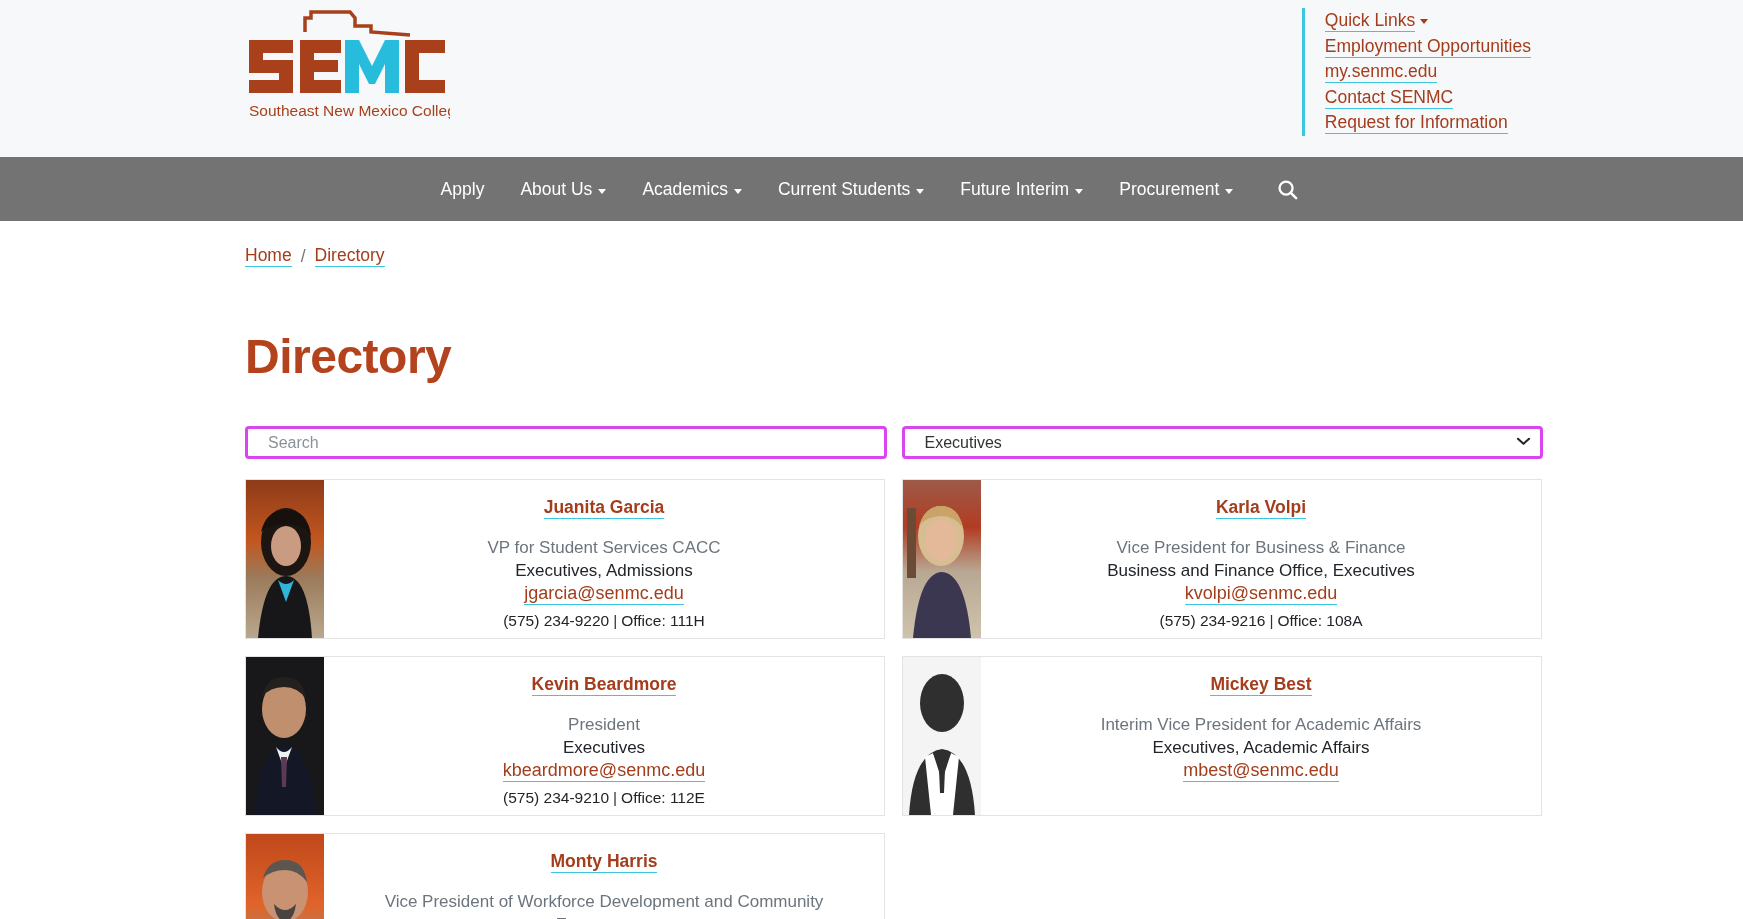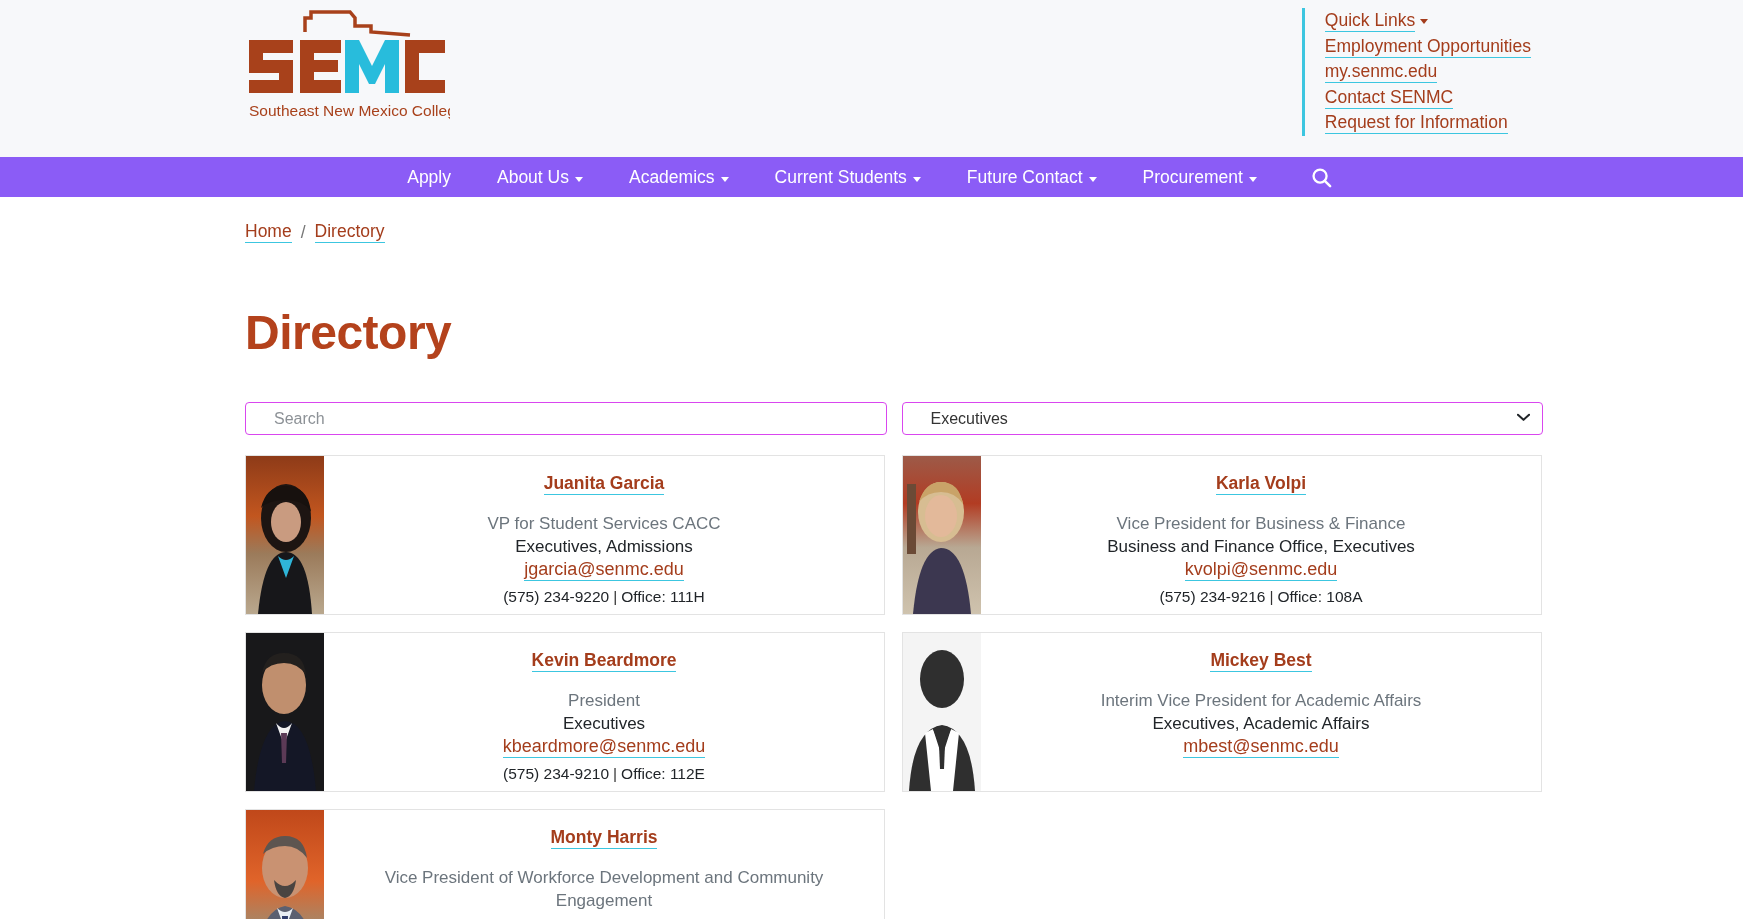--- a/index.html
+++ b/index.html
@@ -46,26 +46,26 @@
     width:0;height:0;
     border-left:4.5px solid transparent;
     border-right:4.5px solid transparent;
     border-top:5px solid #a43d1c;
     margin-left:5px;
     vertical-align:2px;
   }
 
   
   .navbar {
-    background:#8b5cf6;
-    height:40px;
+    background:#737373;
+    height:64px;
     display:flex;
     align-items:center;
     justify-content:center;
-    gap:16px;
+    gap:6px;
   }
   .nav-item {
     color:#ffffff;
     font-size:17.5px;
     padding:0 15px;
     cursor:pointer;
     white-space:nowrap;
     display:flex;
     align-items:center;
     line-height:52px;
@@ -116,26 +116,26 @@
     letter-spacing:-0.5px;
   }
 
   .filters {
     display:flex;
     gap:15px;
     margin-top:42px;
   }
   .search-input, .select-box {
     height:33px;
-    border:1px solid #d946ef;
+    border:3px solid #d946ef;
     border-radius:4px;
     background:#ffffff;
     font-size:16px;
     font-family:"Liberation Sans", sans-serif;
-    padding:0 28px;
+    padding:0 20px;
     color:#333;
     width:100%;
   }
   .search-input::placeholder { color:#8c9196; }
   .filter-col { flex:1 1 0; position:relative; }
   .select-box {
     appearance:none; -webkit-appearance:none;
     padding-right:30px;
     cursor:pointer;
   }
@@ -264,21 +264,21 @@
   </div>
   <div class="nav-item">
     <span>Academics</span>
       <i class="nav-caret"></i>
   </div>
   <div class="nav-item">
     <span>Current Students</span>
       <i class="nav-caret"></i>
   </div>
   <div class="nav-item">
-    <span>Future Contact</span>
+    <span>Future Interim</span>
       <i class="nav-caret"></i>
   </div>
   <div class="nav-item">
     <span>Procurement</span>
       <i class="nav-caret"></i>
   </div>
   <div class="nav-search">
     <svg width="23" height="23" viewBox="0 0 24 24">
       <circle cx="10.5" cy="10.5" r="6.8" fill="none" stroke="#ffffff" stroke-width="2.4"></circle>
       <line x1="15.4" y1="15.4" x2="21" y2="21" stroke="#ffffff" stroke-width="2.6" stroke-linecap="round"></line>

